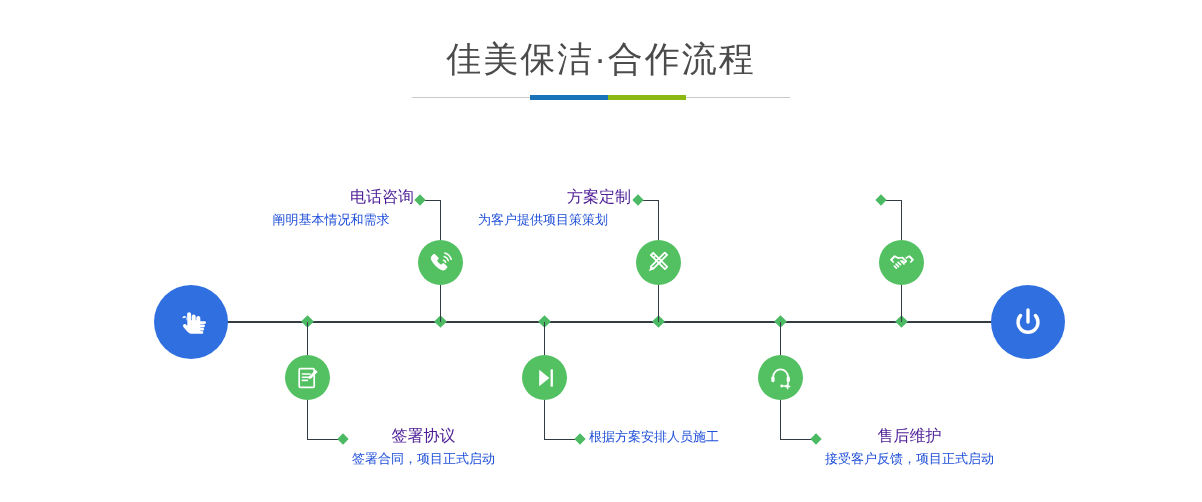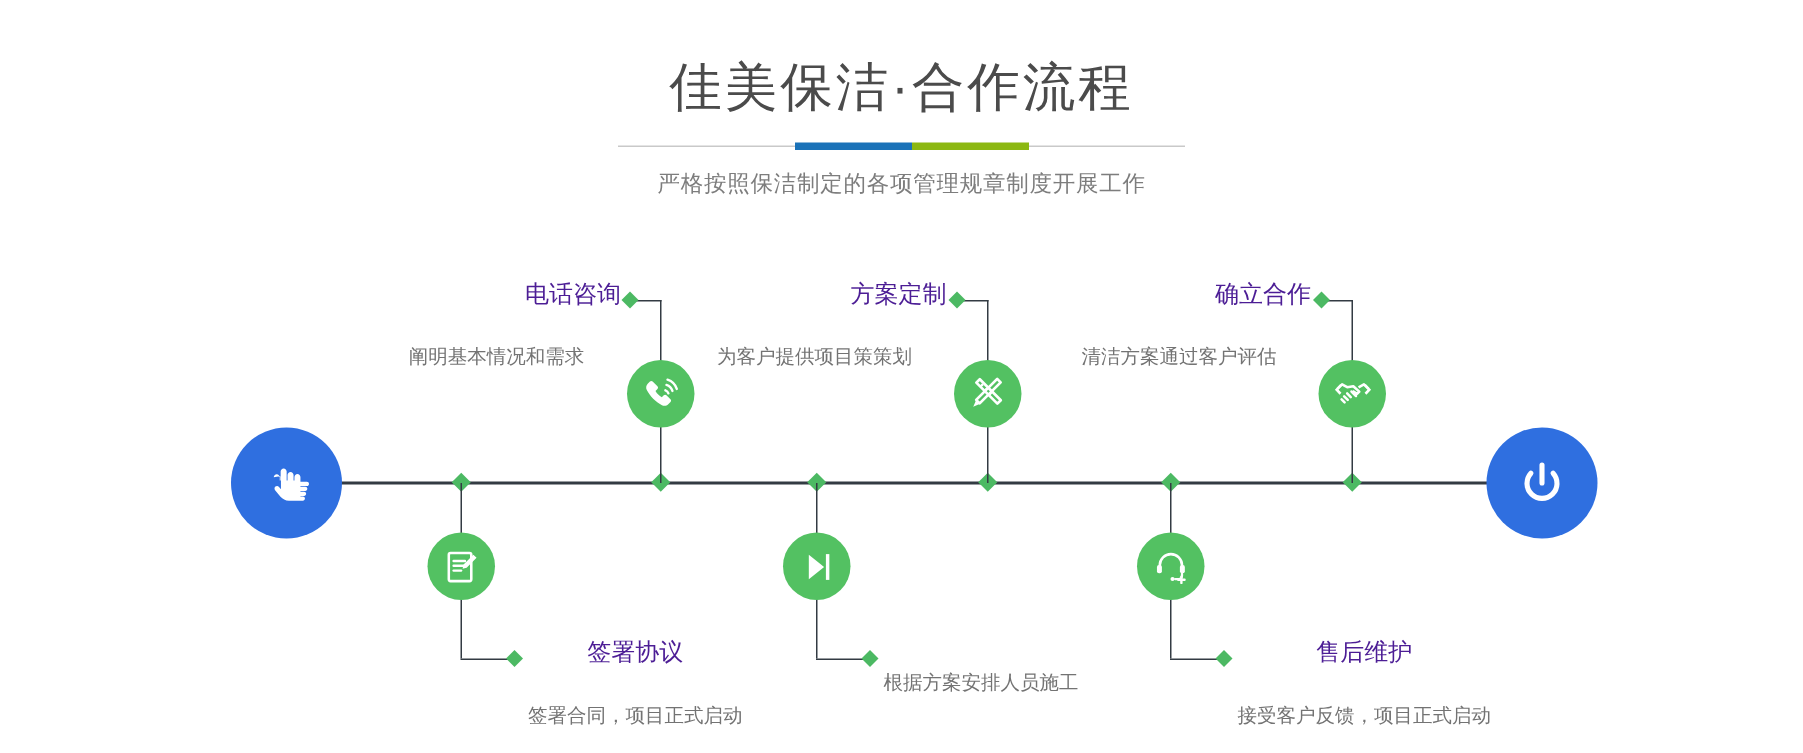--- a/index.html
+++ b/index.html
@@ -62,42 +62,41 @@
   .badge{
     position:absolute;width:45px;height:45px;border-radius:50%;
     background:#53c162;display:flex;align-items:center;justify-content:center;
     z-index:3;
   }
   .badge svg{display:block;}
 
   
   .lbl{position:absolute;}
   .lbl .t{font-size:16px;line-height:22px;color:#4c1d95;white-space:nowrap;}
-  .lbl .s{font-size:13px;line-height:20px;color:#737373;white-space:nowrap;margin-top:20px;}
+  .lbl .s{font-size:13px;line-height:20px;color:#1d4ed8;white-space:nowrap;margin-top:2px;}
   .lbl.top{text-align:right;}
   .lbl.top .s{text-align:center;}
   .lbl.bot{text-align:center;}
 
   .marker-dot{
     position:absolute;width:8px;height:8px;background:#4cb963;transform:rotate(45deg);
   }
 </style>
 </head>
 <body>
 
 <div id="stage">
 
   <div class="hd">
     <div class="hd-title">佳美保洁·合作流程</div>
     <div class="hd-rule">
       <div class="thin"></div>
       <div class="seg-blue"></div>
       <div class="seg-green"></div>
     </div>
-    <div class="hd-sub">严格按照保洁制定的各项管理规章制度开展工作</div>
   </div>
 
   <div class="axis"></div>
 
   <div class="endpoint" id="ep-left">
     <span>
       <svg width="40" height="40" viewBox="0 0 40 40">
         <path fill="#ffffff" d="M11.5 16.2c0-1.2.9-2.1 2-2.1 1.1 0 2 .9 2 2.1v2.1h.6v-5.9c0-1.2.9-2.1 2-2.1s2 .9 2 2.1v5.9h.6v-3.6c0-1.2.9-2.1 2-2.1s2 .9 2 2.1v3.6h.6v-2.2c0-1.2.9-2.1 2-2.1s2 .9 2 2.1v3.1h4.3c.8 0 1.4.6 1.4 1.4s-.6 1.4-1.4 1.4h-4.3v.5h3.2c.8 0 1.4.6 1.4 1.4s-.6 1.4-1.4 1.4h-3.2v.5h2.4c.8 0 1.4.6 1.4 1.4 0 .7-.6 1.4-1.4 1.4h-2.4v.4h1.6c.8 0 1.4.6 1.4 1.4s-.6 1.4-1.4 1.4h-9.3c-2.3 0-4.2-1-5.6-2.6l-3.6-4.3c-.6-.8-.5-1.9.2-2.5.7-.6 1.8-.5 2.4.2l1.3 1.5v-8.8z"></path>
       </svg>
     </span>
@@ -186,24 +185,20 @@
       <svg width="26" height="26" viewBox="0 0 26 26">
         <path fill="#ffffff" d="M7.2 4.8l10.2 8.2-10.2 8.2V4.8z"></path>
         <rect x="18.6" y="4.4" width="2.3" height="17.2" fill="#ffffff"></rect>
       </svg>
     </span>
   </div>
 
   <div class="conn v" style="left:901px;top:200px;height:122px;"></div>
   <div class="conn h" style="left:882px;top:200px;width:20px;"></div>
   <div class="marker-dot" style="left:877px;top:196px;"></div>
-  <div class="lbl top" style="left:698px;top:186px;width:176px;">
-    <div class="t">确立合作</div>
-    <div class="s">清洁方案通过客户评估</div>
-  </div>
   <div class="badge" style="left:879px;top:240px;">
     <span>
       <svg width="26" height="26" viewBox="0 0 26 26">
         <path fill="none" stroke="#ffffff" stroke-width="1.7" stroke-linejoin="round" d="M2.6 9.3l3.1-3.1 3.4 1.9 4.1-.6 4 3.6-1.5 1.5-2.9-1.9"></path>
         <path fill="none" stroke="#ffffff" stroke-width="1.7" stroke-linejoin="round" d="M23.4 9.3l-3.1-3.1-3.6 2"></path>
         <path fill="none" stroke="#ffffff" stroke-width="1.7" stroke-linecap="round" d="M9.1 12.3l2.4 2.4M7.1 14.2l2.4 2.4M5.4 16.2l2 2M12 11l3 3"></path>
         <path fill="none" stroke="#ffffff" stroke-width="1.7" d="M5.1 6.6l-3 3.2 2.6 2.7M20.9 6.6l3 3.2-2.6 2.7"></path>
       </svg>
     </span>
   </div>

